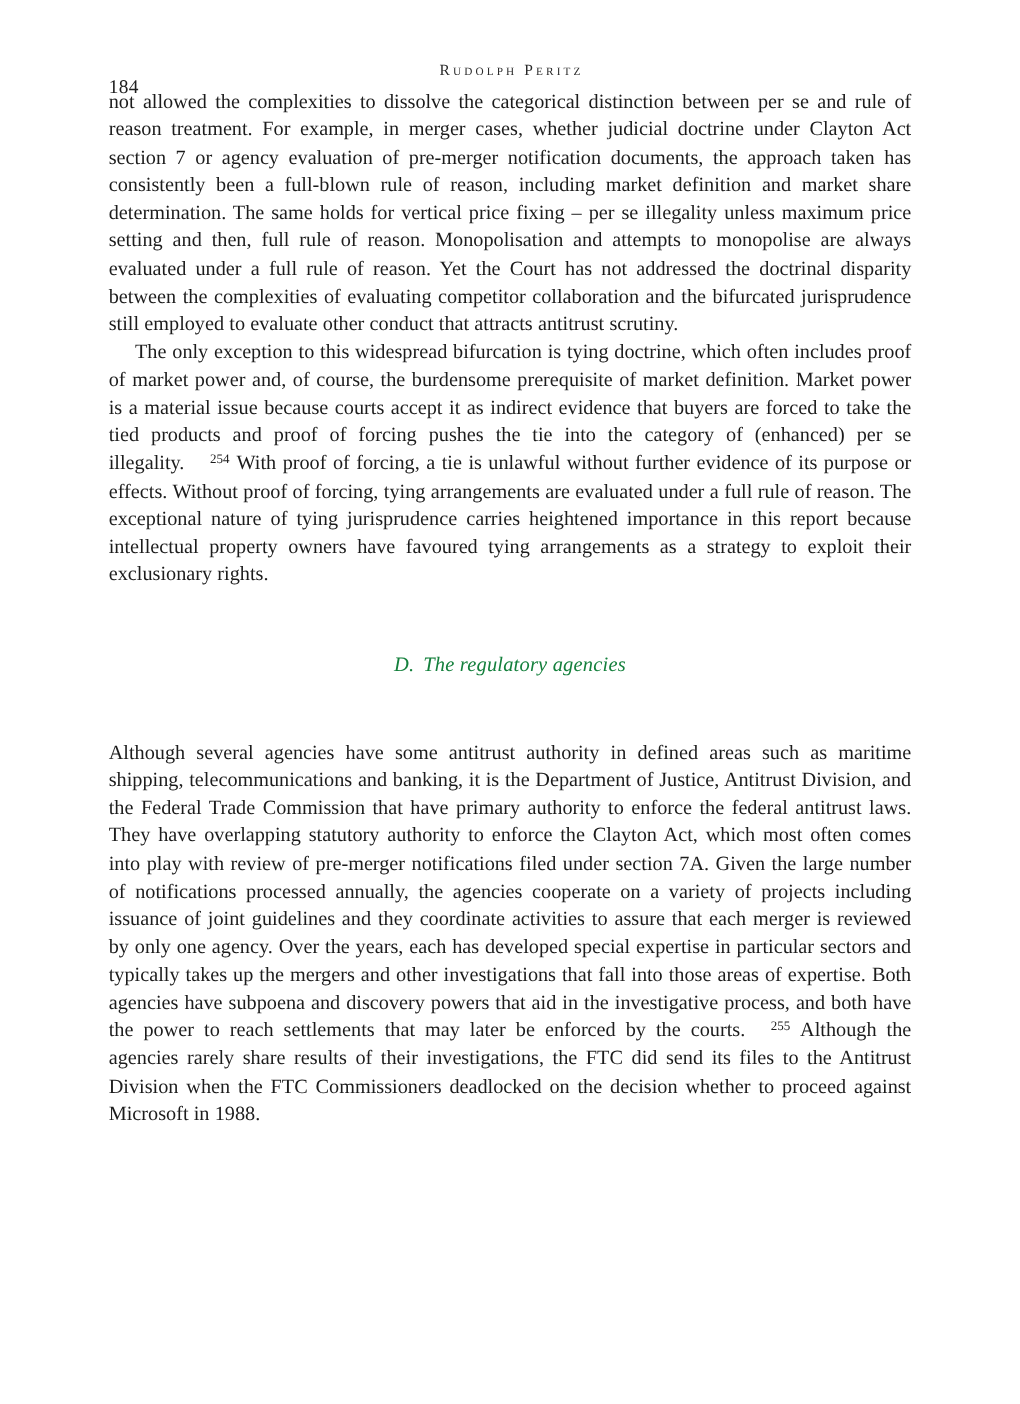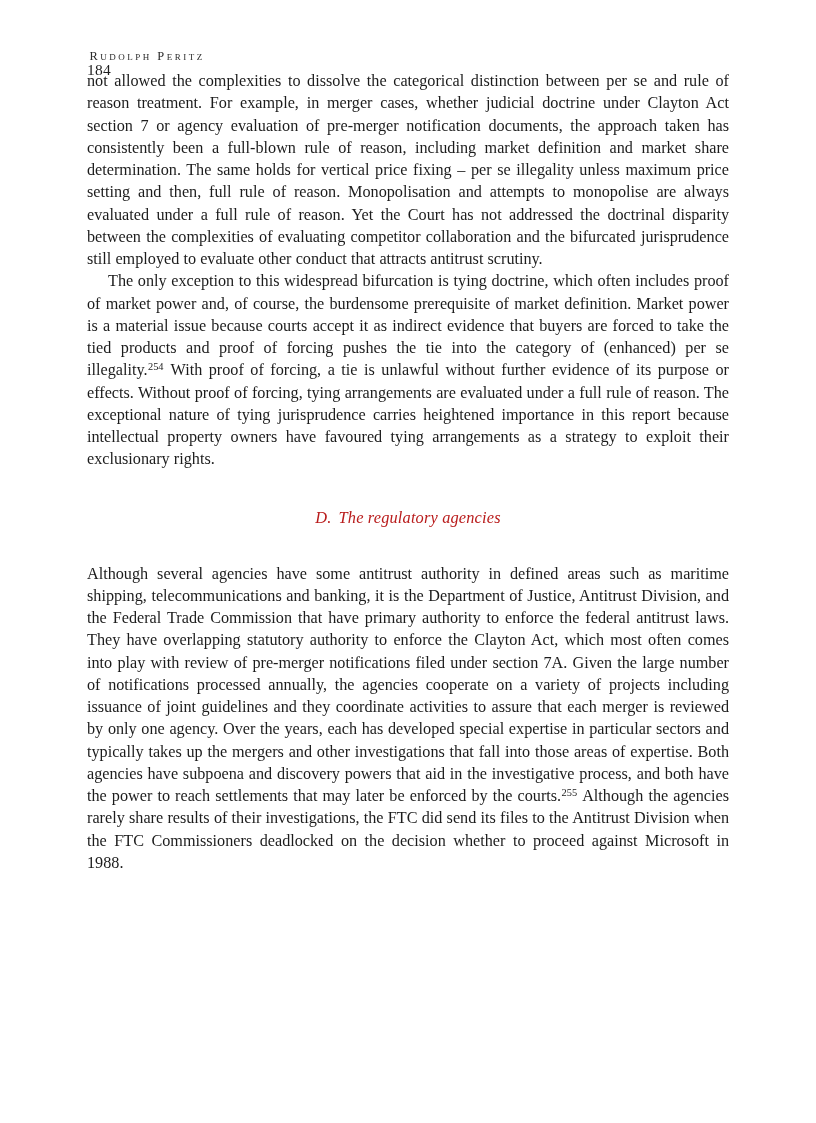--- a/index.html
+++ b/index.html
@@ -43,21 +43,21 @@
     line-height: 20px;
     color: #1f1f1f;
     font-variant-numeric: oldstyle-nums;
     letter-spacing: 0.3px;
   }
   .head-title {
     position: absolute;
     left: 0;
     top: 0;
     width: 642px;
-    text-align: left;
+    text-align: center;
     font-size: 12.4px;
     line-height: 20px;
     letter-spacing: 2.5px;
     text-indent: 2.5px;
     font-variant: small-caps;
     color: #2a2a2a;
   }
 
   
   .column {
@@ -83,31 +83,32 @@
   p.noindent {
     text-indent: 0;
   }
 
   sup.fn {
     font-size: 10.4px;
     line-height: 0;
     vertical-align: 0.52em;
     padding-left: 0.4px;
     padding-right: 0.8px;
+    margin-left: 20px;
   }
 
   
   h2.section-heading {
-    margin: 4px;
+    margin: 18px;
     font-size: 16.4px;
     line-height: 22px;
     font-style: italic;
     font-weight: normal;
     text-align: center;
-    color: #b91c1c;
+    color: #15803d;
     letter-spacing: 0.15px;
   }
   .heading-letter {
     font-style: italic;
     padding-right: 7px;
   }
 
   
   .gap-before-heading { height: 32px; }
   .gap-after-heading  { height: 30px; }

